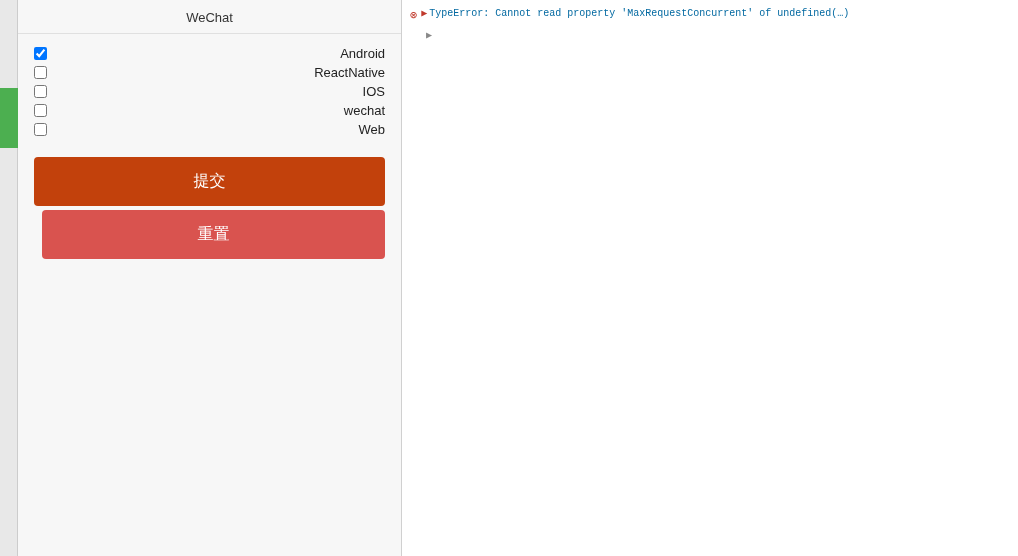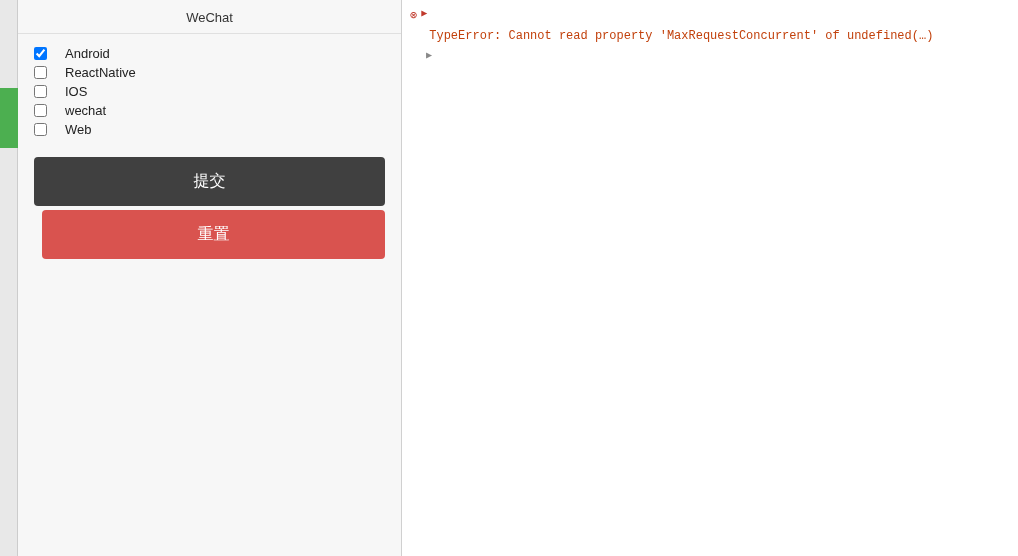--- a/index.html
+++ b/index.html
@@ -53,37 +53,38 @@
     .checkbox-list {
       padding: 12px 16px;
       display: flex;
       flex-direction: column;
       gap: 4px;
     }
 
     .checkbox-item {
       display: flex;
       align-items: center;
-      gap: 16px;
+      gap: 5px;
       font-size: 13px;
       color: #222;
       cursor: pointer;
+      justify-content: space-between;
     }
 
     .checkbox-item input[type="checkbox"] {
       width: 13px;
       height: 13px;
       margin-right: 2px;
       cursor: pointer;
     }
 
     .btn-submit {
       margin: 8px 16px 4px 16px;
       padding: 14px 0;
-      background: #404040;
+      background: #c2410c;
       color: white;
       font-size: 16px;
       font-weight: 500;
       border: none;
       border-radius: 4px;
       cursor: pointer;
       text-align: center;
     }
 
     .btn-reset {
@@ -128,24 +129,23 @@
     }
 
     .triangle-right {
       display: inline-block;
       color: #c0392b;
       font-size: 10px;
       margin-right: 2px;
     }
 
     .error-text {
-      color: #c2410c;
+      color: #0369a1;
       font-family: "Menlo", "Monaco", "Courier New", monospace;
-      font-size: 12px;
-      margin-top: 21px;
+      font-size: 10px;
     }
 
     .expand-line {
       padding: 2px 8px 2px 24px;
       font-family: "Menlo", "Monaco", "Courier New", monospace;
       font-size: 12px;
       color: #c0392b;
       display: flex;
       align-items: center;
     }

